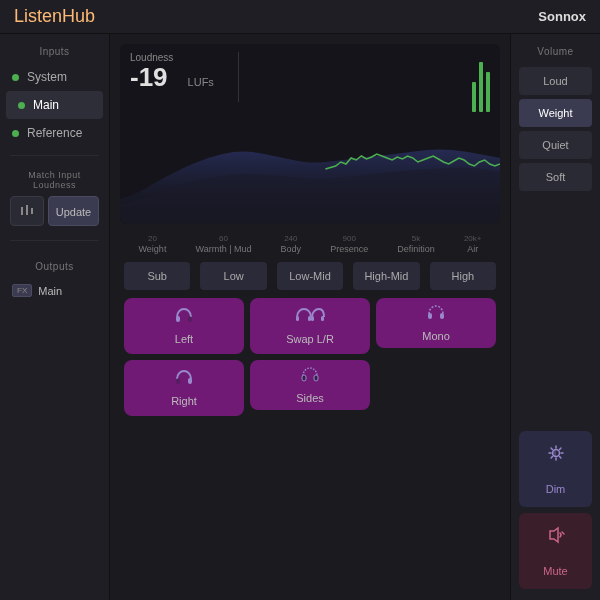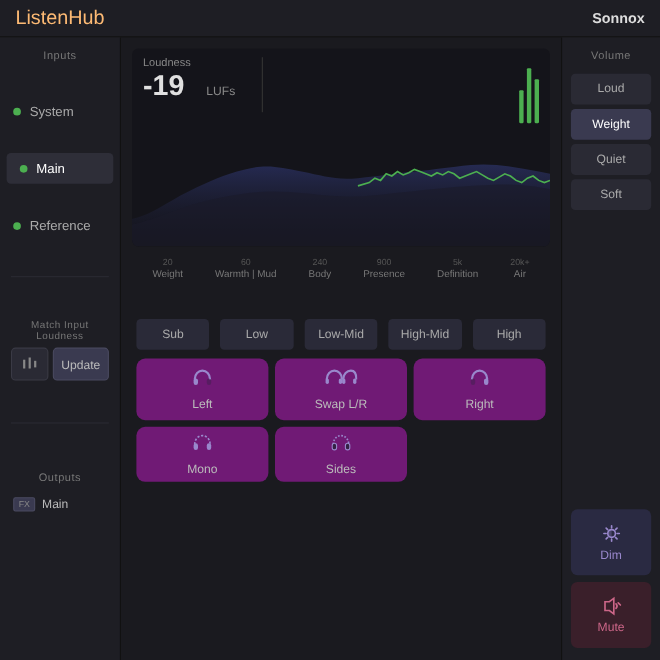--- a/index.html
+++ b/index.html
@@ -40,21 +40,20 @@
     }
 
     
     .sidebar-left {
       width: 110px;
       background: #1e1e24;
       border-right: 1px solid #111;
       padding: 8px 0;
       display: flex;
       flex-direction: column;
-      gap: 24px;
     }
     .sidebar-section-label {
       font-size: 10px;
       color: #777;
       text-align: center;
       padding: 4px 0 6px 0;
       letter-spacing: 0.5px;
     }
     .sidebar-item {
       display: flex;
@@ -241,21 +240,20 @@
       font-size: 9px;
       color: #777;
       margin-top: 1px;
     }
 
     
     .band-buttons {
       display: flex;
       gap: 10px;
       padding: 0 4px;
-      margin-top: 28px;
     }
     .band-btn {
       flex: 1;
       height: 28px;
       background: #2a2a38;
       border: none;
       border-radius: 4px;
       color: #aaa;
       font-size: 11px;
       cursor: pointer;
@@ -333,21 +331,21 @@
       margin: 3px 8px;
       padding: 12px 0;
       border: none;
       border-radius: 6px;
       font-size: 12px;
       cursor: pointer;
       display: flex;
       flex-direction: column;
       align-items: center;
       justify-content: center;
-      gap: 4px;
+      gap: 20px;
     }
     .dim-btn {
       background: #2a2a42;
       color: #9988cc;
     }
     .mute-btn {
       background: #3a1f2a;
       color: #cc6688;
     }
     .action-label {
@@ -508,40 +506,40 @@
             <rect x="1" y="9" width="3" height="5" rx="1.5" fill="#9988cc"></rect>
             <rect x="13" y="9" width="3" height="5" rx="1.5" fill="#9988cc"></rect>
             <path d="M17,10 C17,5 20.5,2 24,2 C27.5,2 29,5 29,10" stroke="#9988cc" stroke-width="2" fill="none"></path>
             <rect x="16" y="9" width="3" height="5" rx="1.5" fill="#9988cc"></rect>
             <rect x="26" y="9" width="3" height="5" rx="1.5" fill="#9988cc"></rect>
           </svg>
         </span>
         <span class="route-label">Swap L/R</span>
       </button>
 
+      <button class="route-btn route-btn-bottom">
+        <span class="route-icon">
+          <svg width="22" height="18" viewBox="0 0 22 18" xmlns="http://www.w3.org/2000/svg">
+            <path d="M4,10 C4,5 7.5,2 11,2 C14.5,2 18,5 18,10" stroke="#9988cc" stroke-width="1.5" fill="none" stroke-dasharray="2,1.5"></path>
+            <rect x="3" y="9" width="4" height="6" rx="2" fill="#9988cc"></rect>
+            <rect x="15" y="9" width="4" height="6" rx="2" fill="#9988cc"></rect>
+          </svg>
+        </span>
+        <span class="route-label">Mono</span>
+      </button>
+
       <button class="route-btn">
         <span class="route-icon">
           <svg width="22" height="18" viewBox="0 0 22 18" xmlns="http://www.w3.org/2000/svg">
             <path d="M4,10 C4,5 7.5,2 11,2 C14.5,2 18,5 18,10" stroke="#9988cc" stroke-width="2" fill="none"></path>
             <rect x="3" y="9" width="4" height="6" rx="2" fill="#332244" opacity="0.4"></rect>
             <rect x="15" y="9" width="4" height="6" rx="2" fill="#9988cc"></rect>
           </svg>
         </span>
         <span class="route-label">Right</span>
-      </button>
-
-      <button class="route-btn route-btn-bottom">
-        <span class="route-icon">
-          <svg width="22" height="18" viewBox="0 0 22 18" xmlns="http://www.w3.org/2000/svg">
-            <path d="M4,10 C4,5 7.5,2 11,2 C14.5,2 18,5 18,10" stroke="#9988cc" stroke-width="1.5" fill="none" stroke-dasharray="2,1.5"></path>
-            <rect x="3" y="9" width="4" height="6" rx="2" fill="#9988cc"></rect>
-            <rect x="15" y="9" width="4" height="6" rx="2" fill="#9988cc"></rect>
-          </svg>
-        </span>
-        <span class="route-label">Mono</span>
       </button>
 
       <button class="route-btn route-btn-bottom">
         <span class="route-icon">
           <svg width="22" height="18" viewBox="0 0 22 18" xmlns="http://www.w3.org/2000/svg">
             <path d="M4,10 C4,5 7.5,2 11,2 C14.5,2 18,5 18,10" stroke="#9988cc" stroke-width="1.5" fill="none" stroke-dasharray="1.5,1.5"></path>
             <rect x="3" y="9" width="4" height="6" rx="2" fill="#332244"></rect>
             <rect x="15" y="9" width="4" height="6" rx="2" fill="#332244"></rect>
             <rect x="3" y="9" width="4" height="6" rx="2" fill="none" stroke="#9988cc" stroke-width="1"></rect>
             <rect x="15" y="9" width="4" height="6" rx="2" fill="none" stroke="#9988cc" stroke-width="1"></rect>

